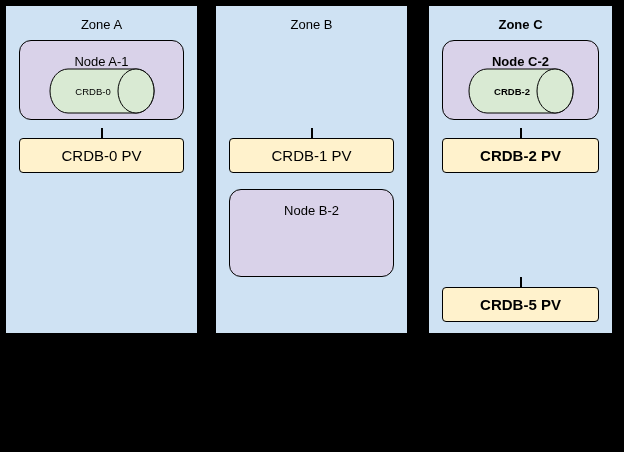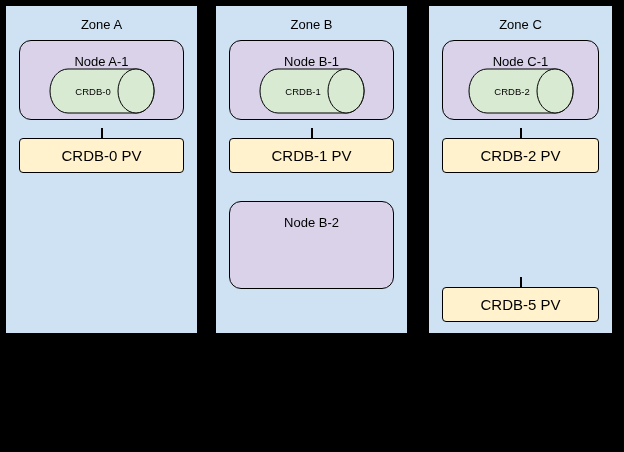--- a/index.html
+++ b/index.html
@@ -14,36 +14,36 @@
   .canvas { position: absolute; top: 0; left: 0; width: 624px; height: 452px; }
 
   .zone {
     position: absolute; top: 4px; height: 331px;
     background: var(--zone_fill, #cfe2f3);
     border: 2px solid var(--stroke, #000);
     box-sizing: border-box;
   }
   .zone-a { left: 4px;   width: 195px; }
   .zone-b { left: 214px; width: 195px; }
-  .zone-c { left: 427px; width: 187px; }
+  .zone-c { left: 427px; width: 187px; font-weight: bold; }
 
   .zone-title {
     position: absolute; top: 11px; left: 0; width: 100%;
     text-align: center; font-size: 13px;
   }
 
   .node {
     position: absolute; left: 13px; right: 13px;
     background: var(--node_fill, #d9d2e9);
     border: 1px solid var(--stroke, #000);
     border-radius: 12px;
     box-sizing: border-box;
   }
   .node1 { top: 34px;  height: 80px; }
-  .node2 { top: 195px; height: 88px; }
+  .node2 { top: 183px; height: 88px; }
 
   .node-label {
     position: absolute; top: 13px; left: 0; width: 100%;
     text-align: center; font-size: 13px;
   }
 
   .cylinder {
     position: absolute; bottom: 5px; left: 50%;
     transform: translateX(-50%);
     display: block;
@@ -97,43 +97,35 @@
     </div>
     <div class="connector connector-1"></div>
     <div class="pv pv-1">
       <span>CRDB-0 PV</span>
     </div>
   </div>
 
   <div class="zone zone-b">
     <div class="zone-title">Zone B</div>
 
-    <div class="node node1">
-      <div class="node-label">Node B-1</div>
-      <svg class="cylinder" width="106" height="46" viewBox="0 0 106 46">
-        <path d="M 19 1 L 87 1 A 18 22 0 0 1 87 45 L 19 45 A 18 22 0 0 1 19 1 Z"></path>
-        <ellipse cx="87" cy="23" rx="18" ry="22"></ellipse>
-        <text x="44" y="27" text-anchor="middle">CRDB-1</text>
-      </svg>
-    </div>
     <div class="connector connector-1"></div>
     <div class="pv pv-1">
       <span>CRDB-1 PV</span>
     </div>
 
     <div class="node node2">
       <div class="node-label">Node B-2</div>
     </div>
   </div>
 
   <div class="zone zone-c">
     <div class="zone-title">Zone C</div>
 
     <div class="node node1">
-      <div class="node-label">Node C-1</div>
+      <div class="node-label">Node C-2</div>
       <svg class="cylinder" width="106" height="46" viewBox="0 0 106 46">
         <path d="M 19 1 L 87 1 A 18 22 0 0 1 87 45 L 19 45 A 18 22 0 0 1 19 1 Z"></path>
         <ellipse cx="87" cy="23" rx="18" ry="22"></ellipse>
         <text x="44" y="27" text-anchor="middle">CRDB-2</text>
       </svg>
     </div>
     <div class="connector connector-1"></div>
     <div class="pv pv-1">
       <span>CRDB-2 PV</span>
     </div>

